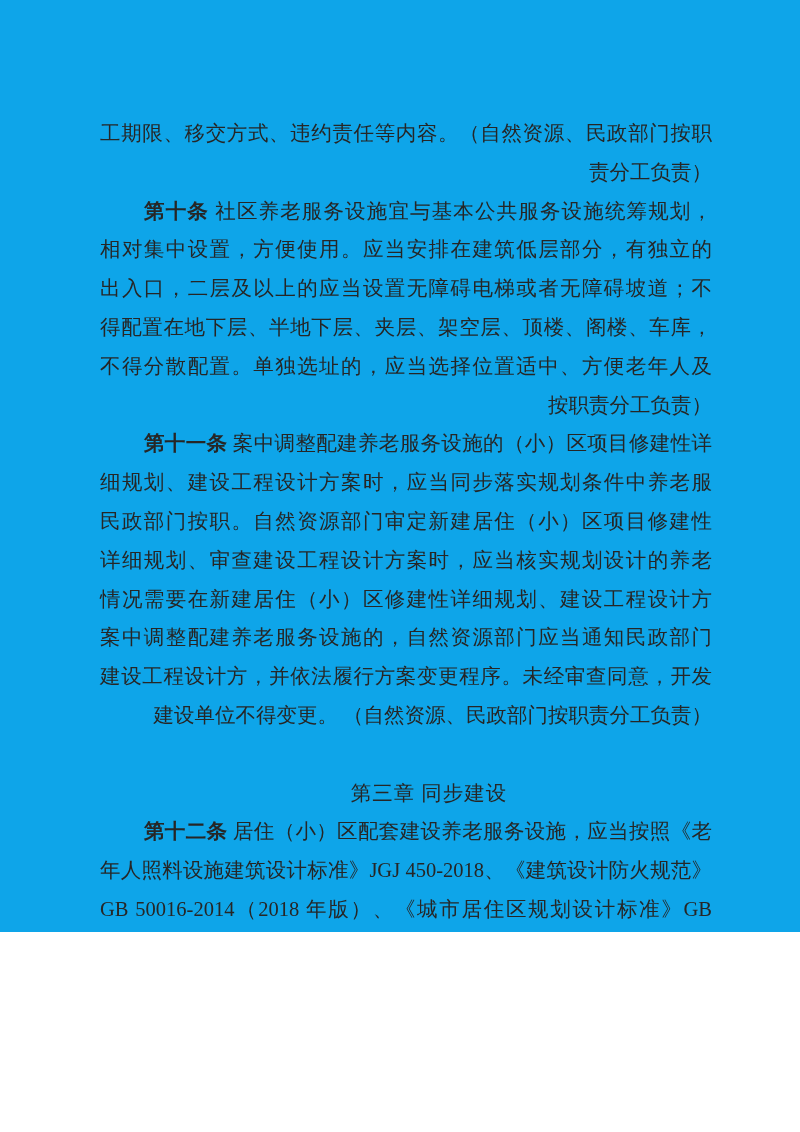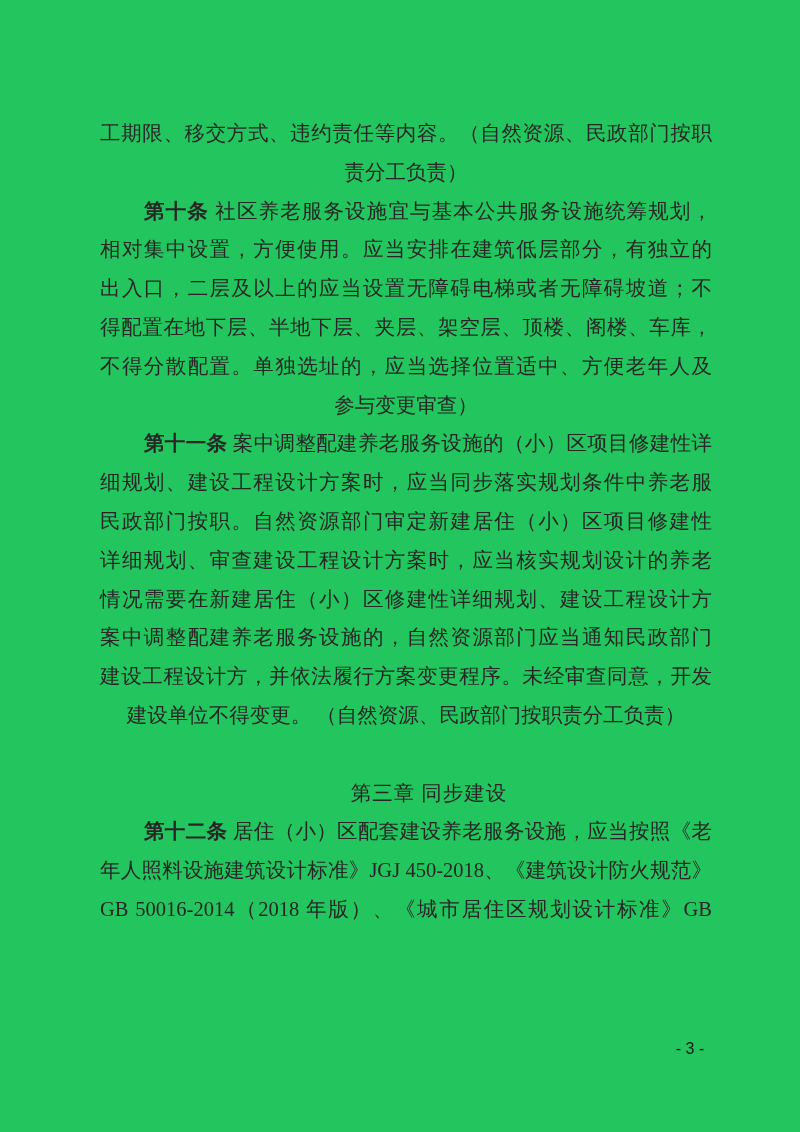--- a/index.html
+++ b/index.html
@@ -3,40 +3,40 @@
 <meta charset="utf-8">
 <style>
   html, body {
     margin: 0;
     padding: 0;
     background: #ffffff;
   }
   .page {
     position: relative;
     width: 800px;
-    height: 1132px;
-    background: #22c55e;
+    height: 932px;
+    background: #0ea5e9;
     overflow: hidden;
     font-family: "Liberation Serif", "DejaVu Serif", serif;
     color: #262626;
     text-decoration: underline;
   }
   .content {
     position: absolute;
     left: 100px;
     top: 114px;
     width: 612px;
   }
   .ln {
     margin: 0;
     padding: 0;
     height: 38.8px;
     line-height: 38.8px;
     font-size: 20.5px;
-    text-align: center;
+    text-align: right;
   }
   .just {
     text-align: justify;
     text-align-last: justify;
   }
   .ind {
     text-indent: 44px;
   }
   .hd {
     text-align-last: center;
@@ -65,21 +65,21 @@
   <div class="content">
 
     <p class="ln just">工期限、移交方式、违约责任等内容。（自然资源、民政部门按职</p>
     <p class="ln">责分工负责）</p>
 
     <p class="ln just ind"><span class="term">第十条</span><span> 社区养老服务设施宜与基本公共服务设施统筹规划，</span></p>
     <p class="ln just">相对集中设置，方便使用。应当安排在建筑低层部分，有独立的</p>
     <p class="ln just">出入口，二层及以上的应当设置无障碍电梯或者无障碍坡道；不</p>
     <p class="ln just">得配置在地下层、半地下层、夹层、架空层、顶楼、阁楼、车库，</p>
     <p class="ln just">不得分散配置。单独选址的，应当选择位置适中、方便老年人及</p>
-    <p class="ln">参与变更审查）</p>
+    <p class="ln">按职责分工负责）</p>
 
     <p class="ln just ind"><span class="term">第十一条</span><span> 案中调整配建养老服务设施的（小）区项目修建性详</span></p>
     <p class="ln just">细规划、建设工程设计方案时，应当同步落实规划条件中养老服</p>
     <p class="ln just">民政部门按职。自然资源部门审定新建居住（小）区项目修建性</p>
     <p class="ln just">详细规划、审查建设工程设计方案时，应当核实规划设计的养老</p>
     <p class="ln just">情况需要在新建居住（小）区修建性详细规划、建设工程设计方</p>
     <p class="ln just">案中调整配建养老服务设施的，自然资源部门应当通知民政部门</p>
     <p class="ln just">建设工程设计方，并依法履行方案变更程序。未经审查同意，开发</p>
     <p class="ln">建设单位不得变更。 （自然资源、民政部门按职责分工负责）</p>
 

